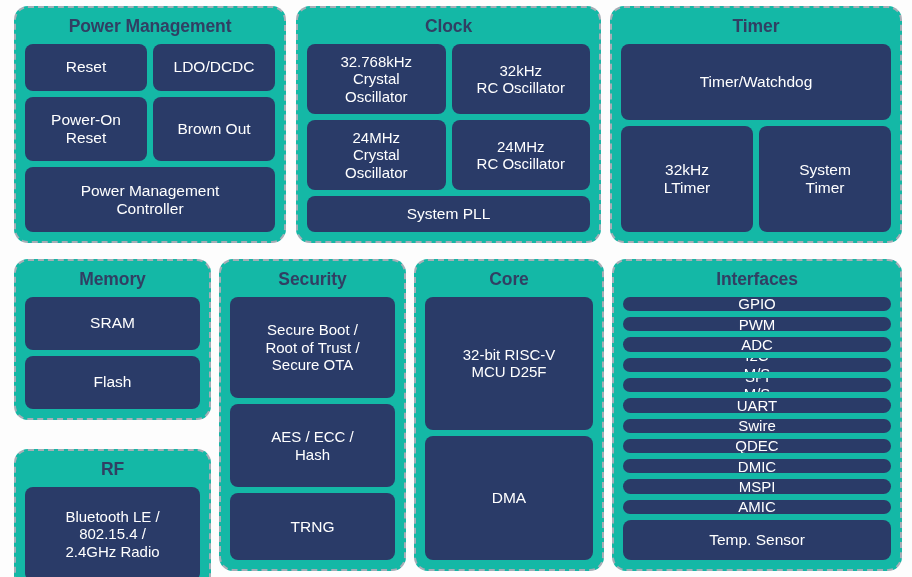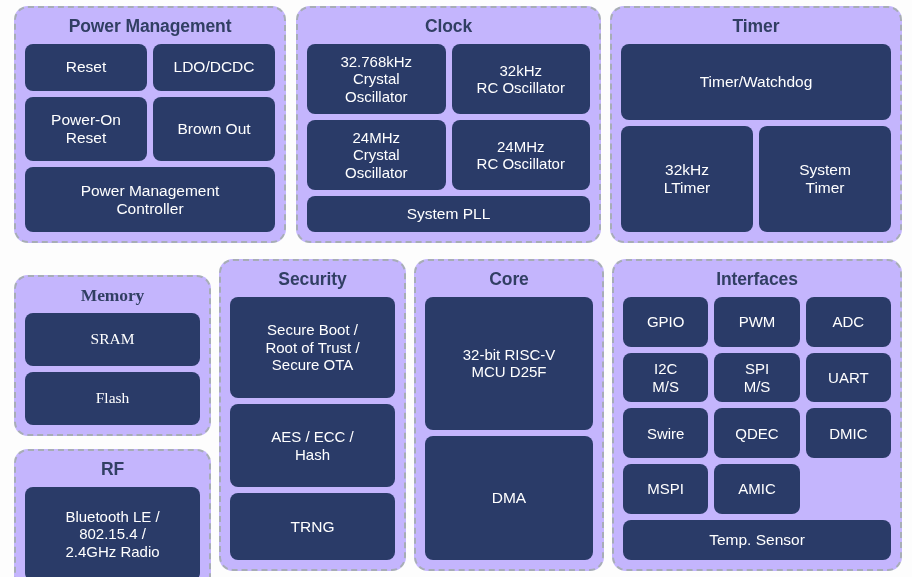--- a/index.html
+++ b/index.html
@@ -22,21 +22,21 @@
     background: #fdfdfd;
     box-sizing: border-box;
   }
 
   
   .panel {
     position: absolute;
     box-sizing: border-box;
     border: 2px dashed #a7adb6;
     border-radius: 14px;
-    background: #c4b5fd;
+    background: #14b8a6;
     padding: 6px 9px 9px 9px;
     display: flex;
     flex-direction: column;
   }
   .panel-title {
     text-align: center;
     font-size: 17.5px;
     font-weight: bold;
     color: #313f63;
     letter-spacing: -0.1px;
@@ -77,31 +77,31 @@
     flex: 1 1 auto;
     min-height: 0;
   }
   .row > .blk { flex: 1 1 0; }
 
   
   #panel-power    { left: 14px;  top: 6px;   width: 272px; height: 237px; }
   #panel-clock    { left: 296px; top: 6px;   width: 305px; height: 237px; }
   #panel-timer    { left: 610px; top: 6px;   width: 292px; height: 237px; }
 
-  #panel-memory   { left: 14px;  top: 275px; width: 197px; height: 161px; font-family: Liberation Serif, serif; }
+  #panel-memory   { left: 14px;  top: 259px; width: 197px; height: 161px; }
   #panel-rf       { left: 14px;  top: 449px; width: 197px; height: 143px; }
   #panel-security { left: 219px; top: 259px; width: 187px; height: 312px; }
   #panel-core     { left: 414px; top: 259px; width: 190px; height: 312px; }
   #panel-iface    { left: 612px; top: 259px; width: 290px; height: 312px; }
 
   
   .iface-grid {
     flex: 1 1 auto;
     display: grid;
-    grid-template-columns: repeat(3, 1fr);
+    grid-template-columns: repeat(1, 1fr);
     grid-auto-rows: 1fr;
     gap: 6px;
     min-height: 0;
   }
   .iface-grid .blk { font-size: 15px; }
   .iface-foot { flex: 0 0 40px; }
 
   
   .t-sm  { font-size: 15px; }
   .t-md  { font-size: 15px; }

